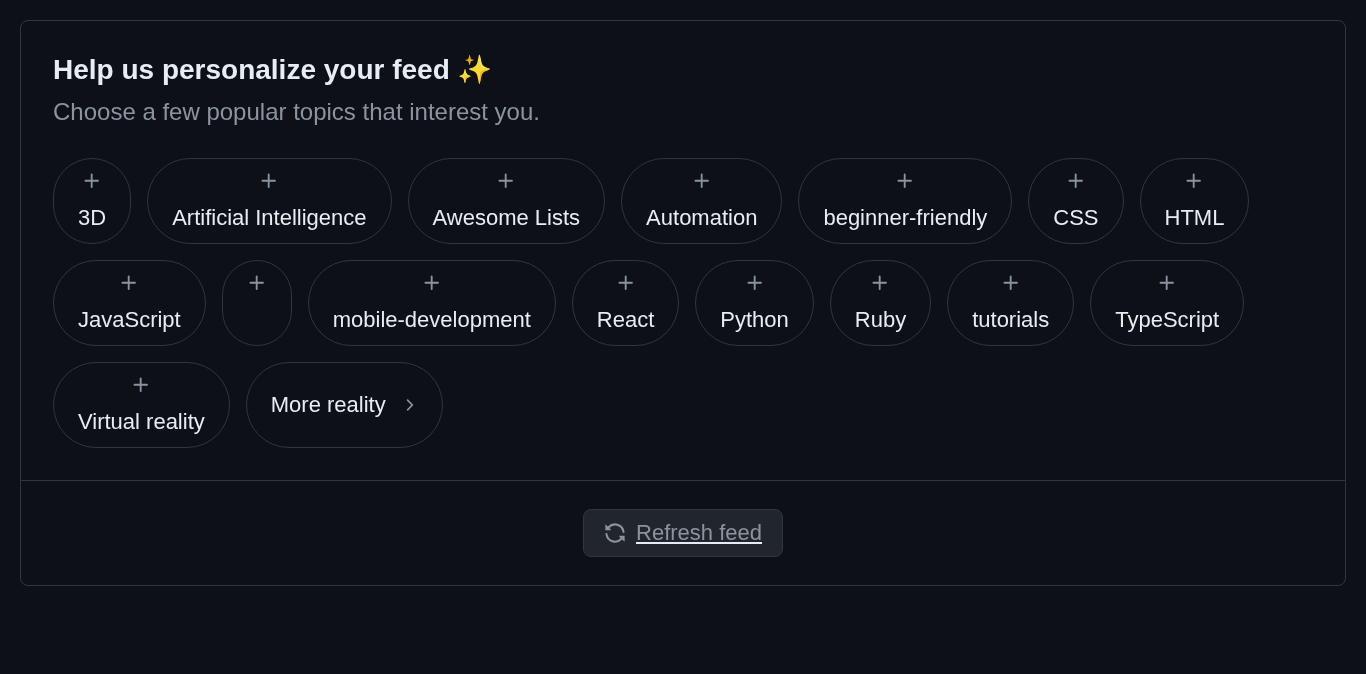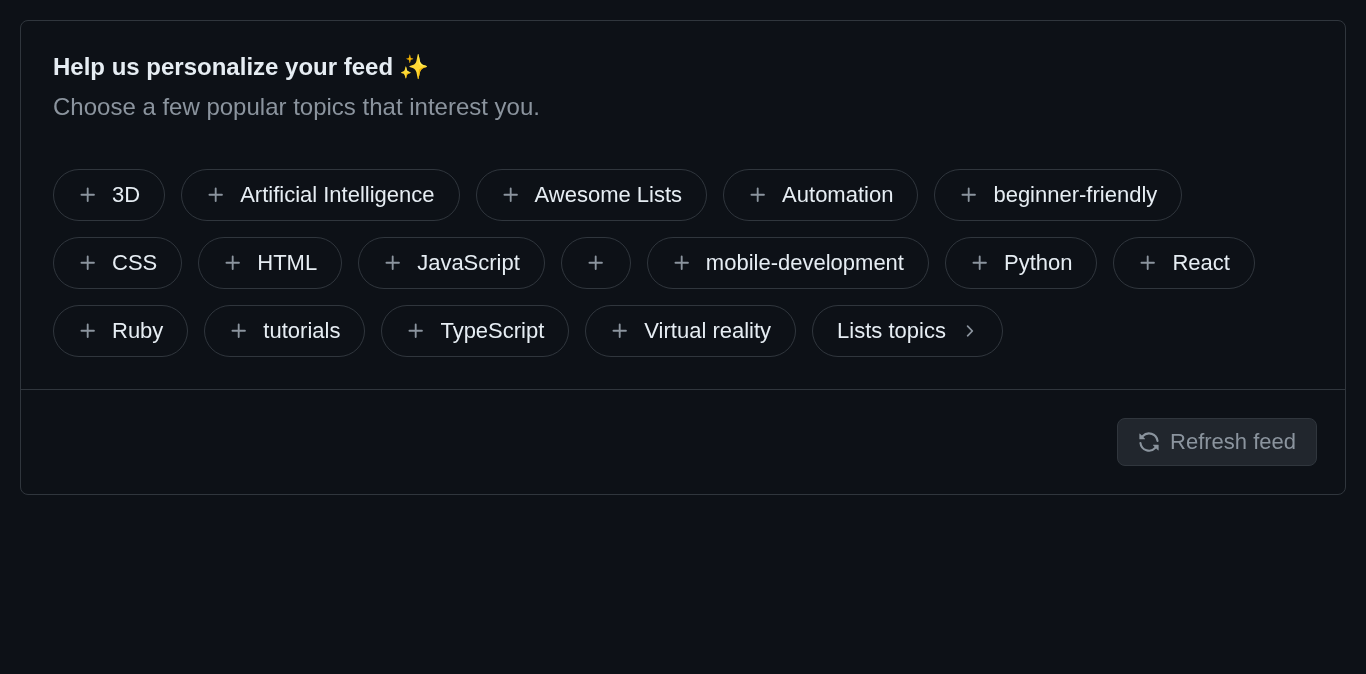--- a/index.html
+++ b/index.html
@@ -21,30 +21,30 @@
       border: 1px solid #30363d;
       border-radius: 8px;
       overflow: hidden;
     }
     
     .card-body {
       padding: 32px;
     }
     
     .title {
-      font-size: 24px;
+      font-size: 28px;
       font-weight: 600;
       color: #e6edf3;
       margin-bottom: 12px;
     }
     
     .subtitle {
       font-size: 24px;
       color: #8b949e;
-      margin-bottom: 48px;
+      margin-bottom: 32px;
     }
     
     .topics-container {
       display: flex;
       flex-wrap: wrap;
       gap: 16px;
     }
     
     .topic-chip {
       display: inline-flex;
@@ -52,20 +52,21 @@
       gap: 14px;
       padding: 12px 24px;
       border: 1px solid #30363d;
       border-radius: 999px;
       background: transparent;
       color: #e6edf3;
       font-size: 22px;
       font-weight: 500;
       cursor: pointer;
       white-space: nowrap;
+      flex-direction: column;
     }
     
     .plus-icon {
       display: inline-flex;
       align-items: center;
       justify-content: center;
       width: 20px;
       height: 20px;
       color: #8b949e;
     }
@@ -99,21 +100,22 @@
     
     .chevron-icon svg {
       width: 18px;
       height: 18px;
     }
     
     .card-footer {
       border-top: 1px solid #30363d;
       padding: 28px;
       display: flex;
-      justify-content: flex-end;
+      justify-content: center;
+      text-decoration: underline;
     }
     
     .refresh-button {
       display: inline-flex;
       align-items: center;
       gap: 10px;
       padding: 10px 20px;
       border: 1px solid #30363d;
       border-radius: 8px;
       background: #21262d;
@@ -232,38 +234,38 @@
         <span>mobile-development</span>
       </button>
 
 
       <button class="topic-chip">
         <span class="plus-icon">
           <svg viewBox="0 0 16 16" fill="currentColor">
               <path d="M7.75 2a.75.75 0 0 1 .75.75V7h4.25a.75.75 0 0 1 0 1.5H8.5v4.25a.75.75 0 0 1-1.5 0V8.5H2.75a.75.75 0 0 1 0-1.5H7V2.75A.75.75 0 0 1 7.75 2Z"></path>
             </svg>
         </span>
+        <span>React</span>
+      </button>
+
+      <button class="topic-chip">
+        <span class="plus-icon">
+          <svg viewBox="0 0 16 16" fill="currentColor">
+              <path d="M7.75 2a.75.75 0 0 1 .75.75V7h4.25a.75.75 0 0 1 0 1.5H8.5v4.25a.75.75 0 0 1-1.5 0V8.5H2.75a.75.75 0 0 1 0-1.5H7V2.75A.75.75 0 0 1 7.75 2Z"></path>
+            </svg>
+        </span>
         <span>Python</span>
       </button>
 
       <button class="topic-chip">
         <span class="plus-icon">
           <svg viewBox="0 0 16 16" fill="currentColor">
               <path d="M7.75 2a.75.75 0 0 1 .75.75V7h4.25a.75.75 0 0 1 0 1.5H8.5v4.25a.75.75 0 0 1-1.5 0V8.5H2.75a.75.75 0 0 1 0-1.5H7V2.75A.75.75 0 0 1 7.75 2Z"></path>
             </svg>
         </span>
-        <span>React</span>
-      </button>
-
-      <button class="topic-chip">
-        <span class="plus-icon">
-          <svg viewBox="0 0 16 16" fill="currentColor">
-              <path d="M7.75 2a.75.75 0 0 1 .75.75V7h4.25a.75.75 0 0 1 0 1.5H8.5v4.25a.75.75 0 0 1-1.5 0V8.5H2.75a.75.75 0 0 1 0-1.5H7V2.75A.75.75 0 0 1 7.75 2Z"></path>
-            </svg>
-        </span>
         <span>Ruby</span>
       </button>
 
       <button class="topic-chip">
         <span class="plus-icon">
           <svg viewBox="0 0 16 16" fill="currentColor">
               <path d="M7.75 2a.75.75 0 0 1 .75.75V7h4.25a.75.75 0 0 1 0 1.5H8.5v4.25a.75.75 0 0 1-1.5 0V8.5H2.75a.75.75 0 0 1 0-1.5H7V2.75A.75.75 0 0 1 7.75 2Z"></path>
             </svg>
         </span>
         <span>tutorials</span>
@@ -281,21 +283,21 @@
       <button class="topic-chip">
         <span class="plus-icon">
           <svg viewBox="0 0 16 16" fill="currentColor">
               <path d="M7.75 2a.75.75 0 0 1 .75.75V7h4.25a.75.75 0 0 1 0 1.5H8.5v4.25a.75.75 0 0 1-1.5 0V8.5H2.75a.75.75 0 0 1 0-1.5H7V2.75A.75.75 0 0 1 7.75 2Z"></path>
             </svg>
         </span>
         <span>Virtual reality</span>
       </button>
 
       <button class="more-topics-chip">
-        <span>Lists topics</span>
+        <span>More reality</span>
         <span class="chevron-icon">
           <svg viewBox="0 0 16 16" fill="currentColor">
               <path d="M6.22 3.22a.75.75 0 0 1 1.06 0l4.25 4.25a.75.75 0 0 1 0 1.06l-4.25 4.25a.751.751 0 0 1-1.042-.018.751.751 0 0 1-.018-1.042L9.94 8 6.22 4.28a.75.75 0 0 1 0-1.06Z"></path>
             </svg>
         </span>
       </button>
     </div>
   </div>
 
   <div class="card-footer">

